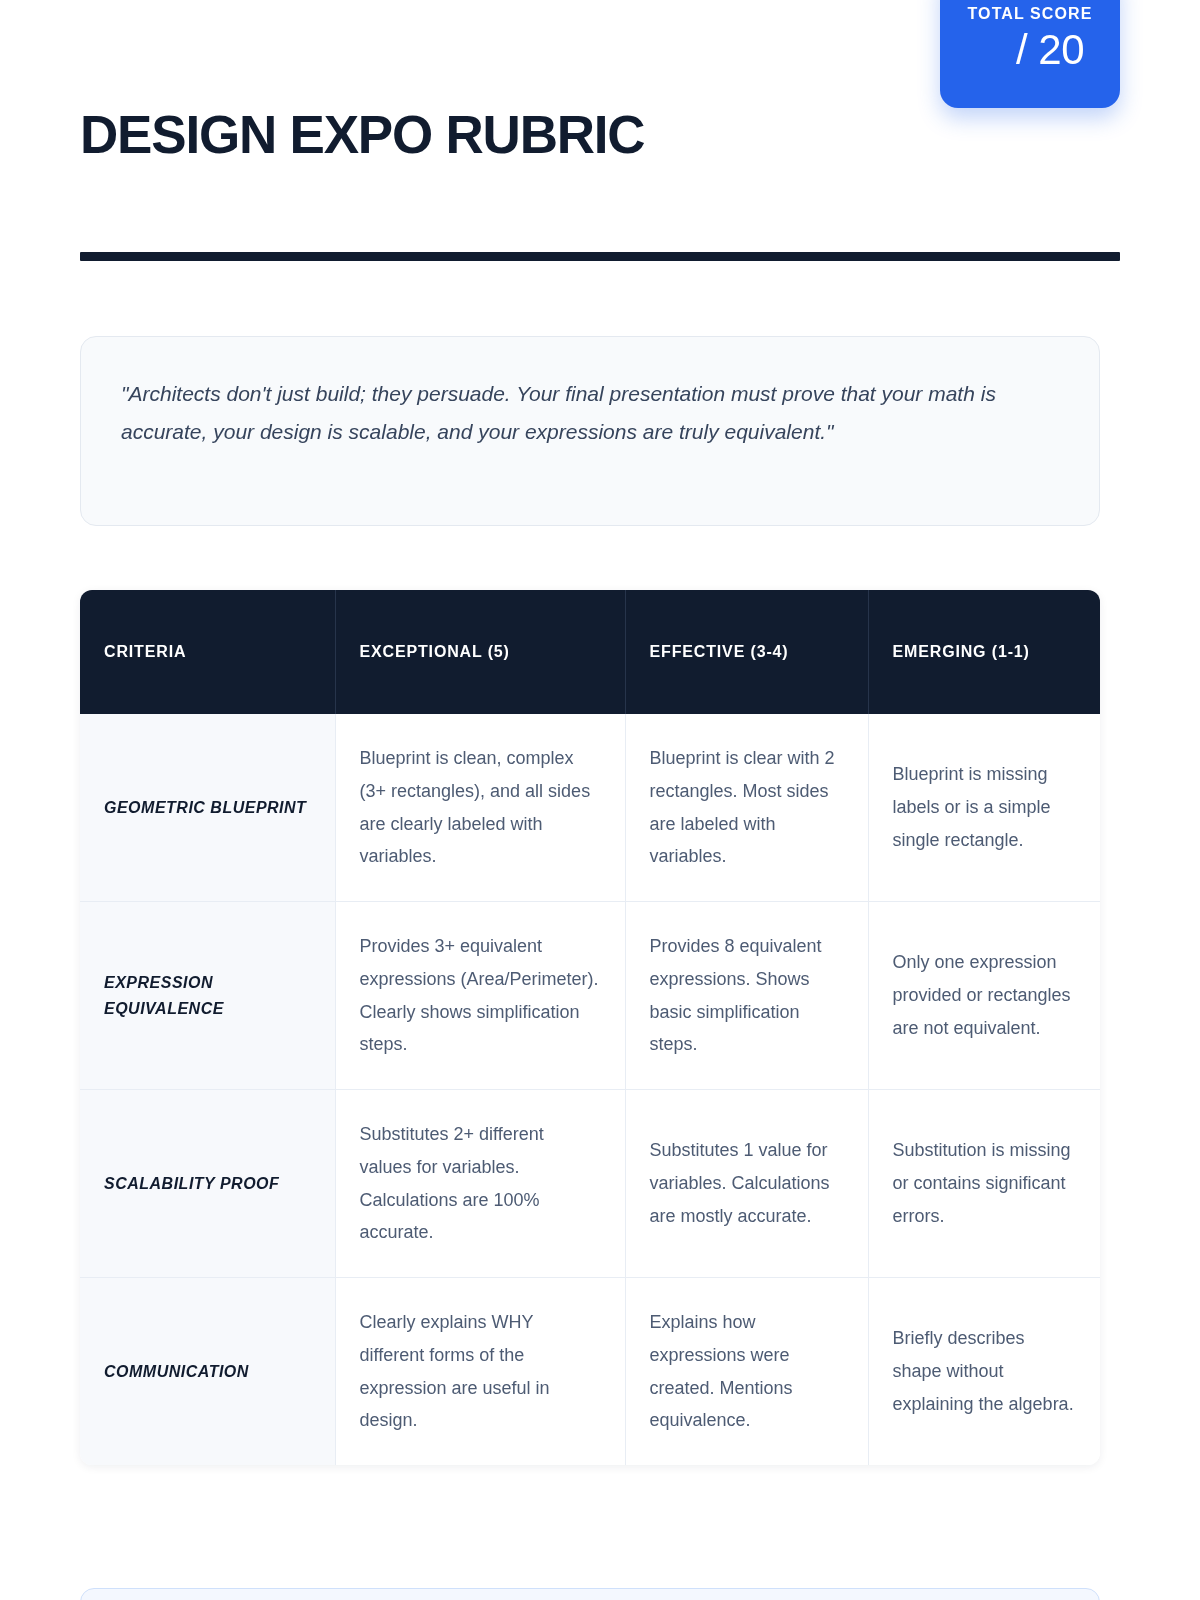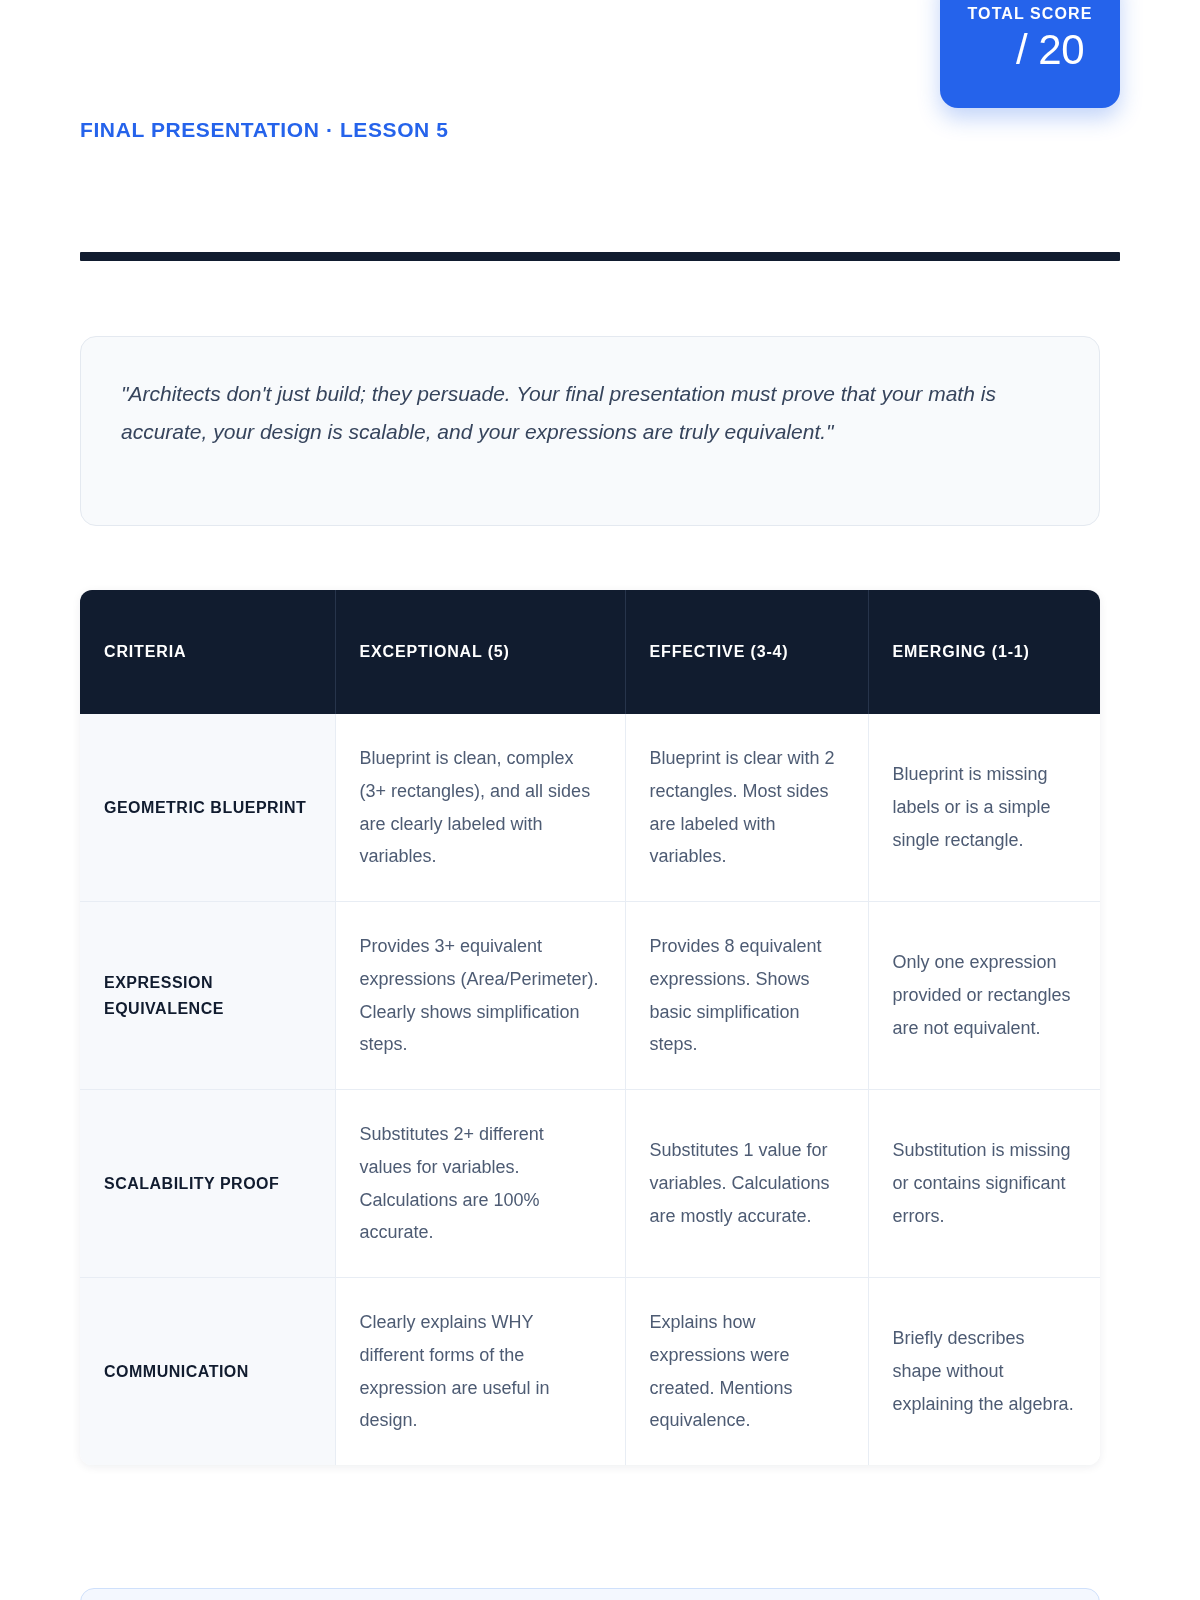--- a/index.html
+++ b/index.html
@@ -167,20 +167,21 @@
   table.rubric tbody td:last-child { border-right: none; }
   table.rubric tbody tr:last-child td { border-bottom: none; }
 
   table.rubric tbody td.criteria-cell {
     background: #f7f9fc;
     color: #111c2f;
     font-size: 16px;
     font-weight: 800;
     letter-spacing: 0.5px;
     line-height: 1.62;
+    font-style: italic;
   }
 
   
   .bottom-panel {
     position: absolute;
     left: 80px;
     top: 1588px;
     width: 1020px;
     height: 120px;
     box-sizing: border-box;
@@ -189,21 +190,21 @@
     border-radius: 14px;
   }
 </style>
 </head>
 <body>
 
 <div class="page">
 
   <div class="header">
     <div class="title-block">
-      <div class="subtitle">FINAL PRESENTATION · LESSON 5</div>
+      <h1 class="main-title">DESIGN EXPO RUBRIC</h1>
     </div>
 
     <div class="score-badge">
       <div class="score-label">TOTAL SCORE</div>
       <div class="score-value">/ 20</div>
     </div>
   </div>
 
   <div class="header-rule"></div>
 

